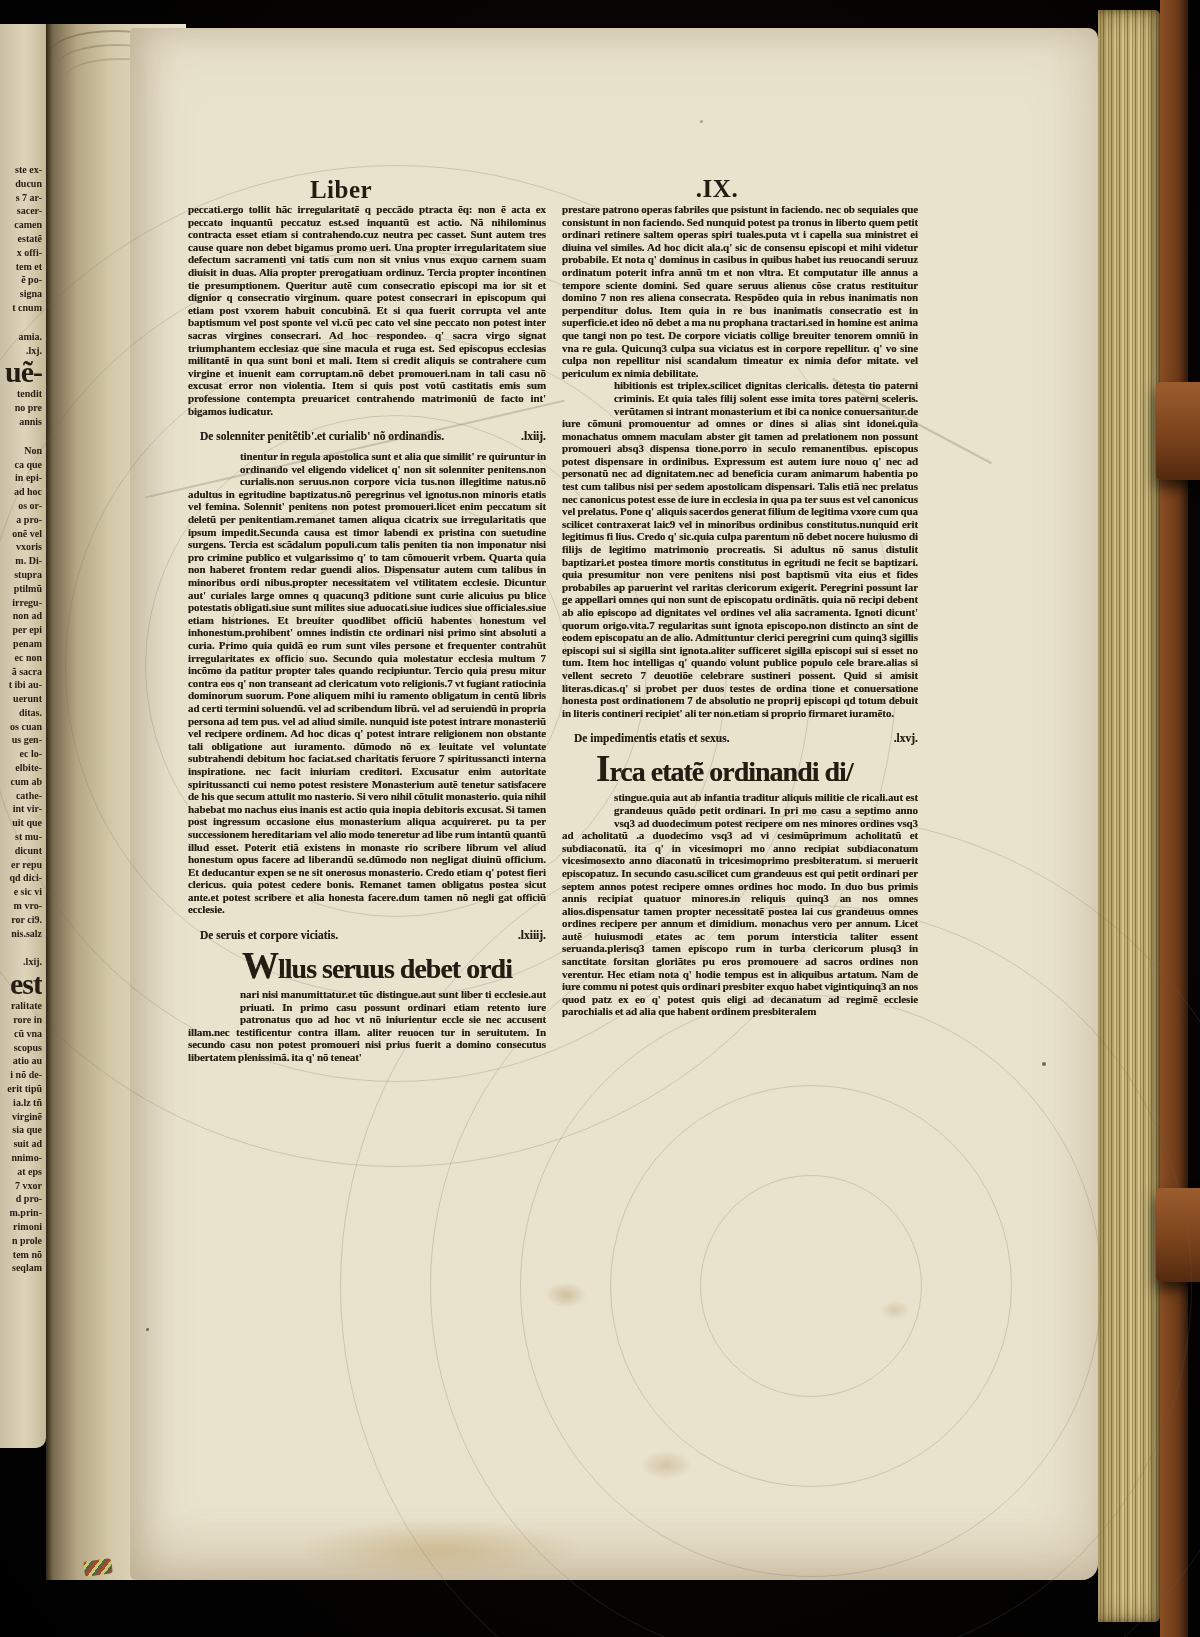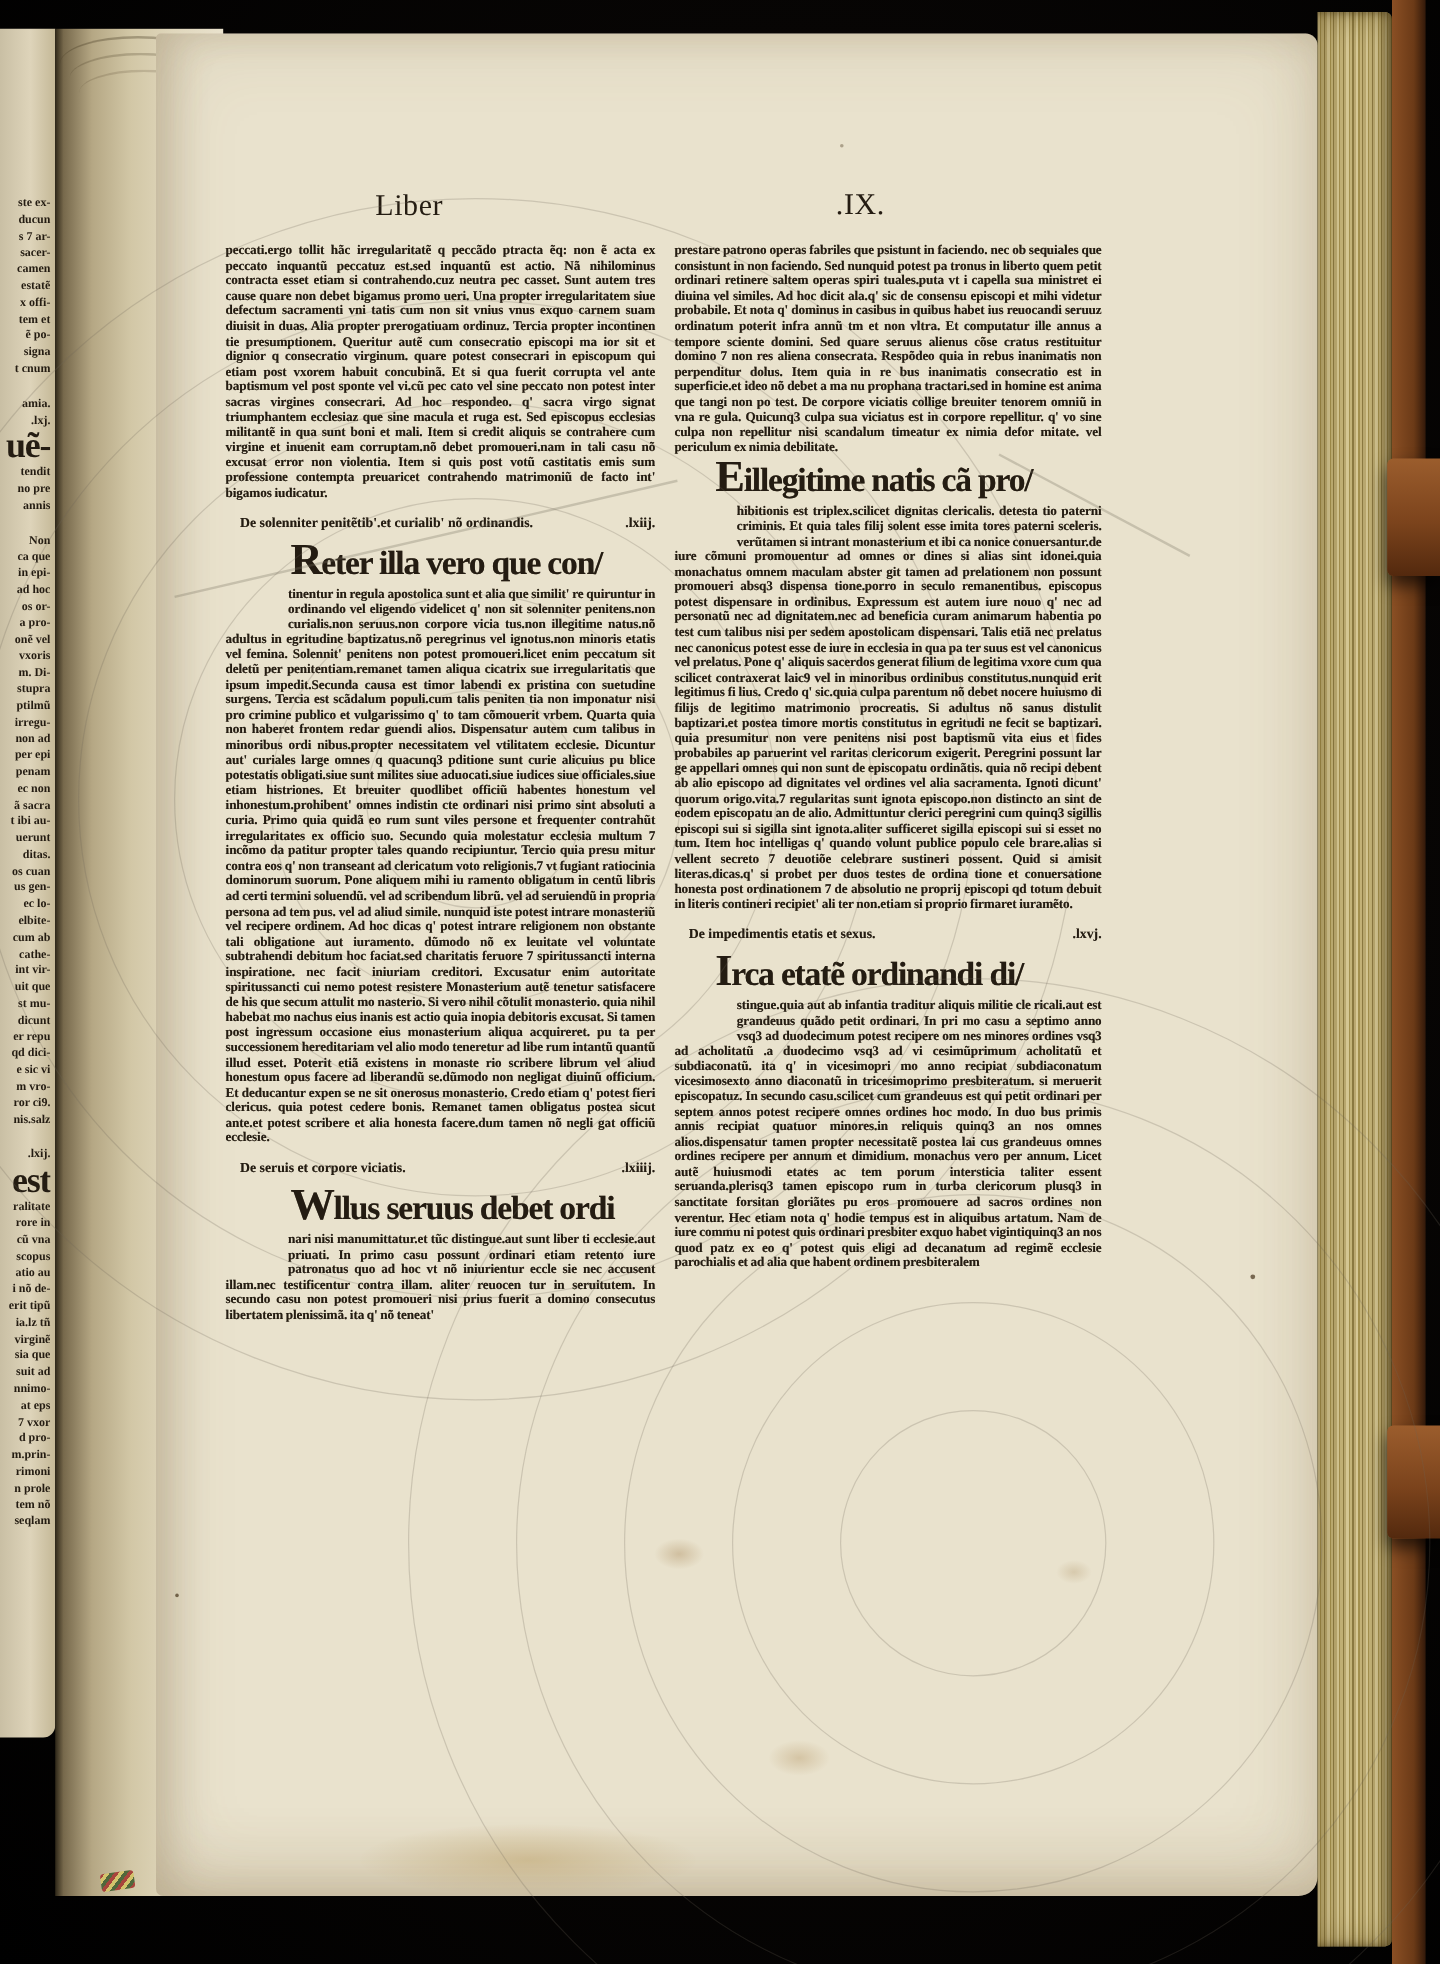--- a/index.html
+++ b/index.html
@@ -58,21 +58,21 @@
   .wa6{left:-105px;top:165px;width:1000px;height:1000px;}
   .wb1{left:700px;top:1175px;width:220px;height:220px;}
   .wb2{left:610px;top:1085px;width:400px;height:400px;}
   .wb3{left:520px;top:995px;width:580px;height:580px;}
   .wb4{left:430px;top:905px;width:760px;height:760px;}
   .wb5{left:340px;top:815px;width:940px;height:940px;}
   .scratch{position:absolute;height:2px;background:rgba(118,112,96,.30);pointer-events:none;}
   .scratch-a{left:140px;top:448px;width:430px;transform:rotate(-13deg);}
   .scratch-b{left:822px;top:420px;width:180px;transform:rotate(28deg);}
   
-  .rh{position:absolute;font-weight:normal;font-size:25px;color:var(--ink,#241c12);letter-spacing:.5px;}
+  .rh{position:absolute;font-weight:bold;font-size:25px;color:var(--ink,#241c12);letter-spacing:.5px;margin-top:18px;}
   .rh-left{left:281px;top:158px;width:120px;text-align:center;}
   .rh-right{left:677px;top:157px;width:80px;text-align:center;}
   
   .col{position:absolute;top:203px;color:var(--ink,#241c12);}
   #col-left{left:188px;width:358px;}
   #col-right{left:562px;width:356px;}
   .body{margin:0;font-size:11px;line-height:12.6px;text-align:justify;font-weight:bold;
         word-spacing:-0.4px;letter-spacing:-0.1px;text-shadow:0 0 .4px rgba(40,30,15,.55);}
   .indent-float{float:left;width:52px;height:26px;}
   .rubric{position:relative;margin:13px 0 7px 0;padding-left:12px;font-size:11.5px;font-weight:bold;
@@ -189,29 +189,27 @@
   <div class="board"></div>
   <div class="clasp clasp-top"></div>
   <div class="clasp clasp-bottom"></div>
 
   <div class="rh rh-left">Liber</div>
   <div class="rh rh-right">.IX.</div>
 
   <div class="col" id="col-left">
       <p class="body">peccati.ergo tollit hãc irregularitatẽ q peccãdo ptracta ẽq: non ẽ acta ex peccato inquantũ peccatuz est.sed inquantũ est actio. Nã nihilominus contracta esset etiam si contrahendo.cuz neutra pec casset. Sunt autem tres cause quare non debet bigamus promo ueri. Una propter irregularitatem siue defectum sacramenti vni tatis cum non sit vnius vnus exquo carnem suam diuisit in duas. Alia propter prerogatiuam ordinuz. Tercia propter incontinen tie presumptionem. Queritur autẽ cum consecratio episcopi ma ior sit et dignior q consecratio virginum. quare potest consecrari in episcopum qui etiam post vxorem habuit concubinã. Et si qua fuerit corrupta vel ante baptismum vel post sponte vel vi.cũ pec cato vel sine peccato non potest inter sacras virgines consecrari. Ad hoc respondeo. q' sacra virgo signat triumphantem ecclesiaz que sine macula et ruga est. Sed episcopus ecclesias militantẽ in qua sunt boni et mali. Item si credit aliquis se contrahere cum virgine et inuenit eam corruptam.nõ debet promoueri.nam in tali casu nõ excusat error non violentia. Item si quis post votũ castitatis emis sum professione contempta preuaricet contrahendo matrimoniũ de facto int' bigamos iudicatur.</p>
       <div class="rubric"><span class="rlabel">De solenniter penitẽtib'.et curialib' nõ ordinandis.</span><span class="rnum">.lxiij.</span></div>
-      <div class="heading">Reter illa vero que con/</div>
       <p class="body"><span class="indent-float"></span>tinentur in regula apostolica sunt et alia que similit' re quiruntur in ordinando vel eligendo videlicet q' non sit solenniter penitens.non curialis.non seruus.non corpore vicia tus.non illegitime natus.nõ adultus in egritudine baptizatus.nõ peregrinus vel ignotus.non minoris etatis vel femina. Solennit' penitens non potest promoueri.licet enim peccatum sit deletũ per penitentiam.remanet tamen aliqua cicatrix sue irregularitatis que ipsum impedit.Secunda causa est timor labendi ex pristina con suetudine surgens. Tercia est scãdalum populi.cum talis peniten tia non imponatur nisi pro crimine publico et vulgarissimo q' to tam cõmouerit vrbem. Quarta quia non haberet frontem redar guendi alios. Dispensatur autem cum talibus in minoribus ordi nibus.propter necessitatem vel vtilitatem ecclesie. Dicuntur aut' curiales large omnes q quacunq3 pditione sunt curie alicuius pu blice potestatis obligati.siue sunt milites siue aduocati.siue iudices siue officiales.siue etiam histriones. Et breuiter quodlibet officiũ habentes honestum vel inhonestum.prohibent' omnes indistin cte ordinari nisi primo sint absoluti a curia. Primo quia quidã eo rum sunt viles persone et frequenter contrahũt irregularitates ex officio suo. Secundo quia molestatur ecclesia multum 7 incõmo da patitur propter tales quando recipiuntur. Tercio quia presu mitur contra eos q' non transeant ad clericatum voto religionis.7 vt fugiant ratiocinia dominorum suorum. Pone aliquem mihi iu ramento obligatum in centũ libris ad certi termini soluendũ. vel ad scribendum librũ. vel ad seruiendũ in propria persona ad tem pus. vel ad aliud simile. nunquid iste potest intrare monasteriũ vel recipere ordinem. Ad hoc dicas q' potest intrare religionem non obstante tali obligatione aut iuramento. dũmodo nõ ex leuitate vel voluntate subtrahendi debitum hoc faciat.sed charitatis feruore 7 spiritussancti interna inspiratione. nec facit iniuriam creditori. Excusatur enim autoritate spiritussancti cui nemo potest resistere Monasterium autẽ tenetur satisfacere de his que secum attulit mo nasterio. Si vero nihil cõtulit monasterio. quia nihil habebat mo nachus eius inanis est actio quia inopia debitoris excusat. Si tamen post ingressum occasione eius monasterium aliqua acquireret. pu ta per successionem hereditariam vel alio modo teneretur ad libe rum intantũ quantũ illud esset. Poterit etiã existens in monaste rio scribere librum vel aliud honestum opus facere ad liberandũ se.dũmodo non negligat diuinũ officium. Et deducantur expen se ne sit onerosus monasterio. Credo etiam q' potest fieri clericus. quia potest cedere bonis. Remanet tamen obligatus postea sicut ante.et potest scribere et alia honesta facere.dum tamen nõ negli gat officiũ ecclesie.</p>
       <div class="rubric"><span class="rlabel">De seruis et corpore viciatis.</span><span class="rnum">.lxiiij.</span></div>
       <div class="heading">Wllus seruus debet ordi</div>
       <p class="body"><span class="indent-float"></span>nari nisi manumittatur.et tũc distingue.aut sunt liber ti ecclesie.aut priuati. In primo casu possunt ordinari etiam retento iure patronatus quo ad hoc vt nõ iniurientur eccle sie nec accusent illam.nec testificentur contra illam. aliter reuocen tur in seruitutem. In secundo casu non potest promoueri nisi prius fuerit a domino consecutus libertatem plenissimã. ita q' nõ teneat'</p>
     </div>
   <div class="col" id="col-right">
       <p class="body">prestare patrono operas fabriles que psistunt in faciendo. nec ob sequiales que consistunt in non faciendo. Sed nunquid potest pa tronus in liberto quem petit ordinari retinere saltem operas spiri tuales.puta vt i capella sua ministret ei diuina vel similes. Ad hoc dicit ala.q' sic de consensu episcopi et mihi videtur probabile. Et nota q' dominus in casibus in quibus habet ius reuocandi seruuz ordinatum poterit infra annũ tm et non vltra. Et computatur ille annus a tempore sciente domini. Sed quare seruus alienus cõse cratus restituitur domino 7 non res aliena consecrata. Respõdeo quia in rebus inanimatis non perpenditur dolus. Item quia in re bus inanimatis consecratio est in superficie.et ideo nõ debet a ma nu prophana tractari.sed in homine est anima que tangi non po test. De corpore viciatis collige breuiter tenorem omniũ in vna re gula. Quicunq3 culpa sua viciatus est in corpore repellitur. q' vo sine culpa non repellitur nisi scandalum timeatur ex nimia defor mitate. vel periculum ex nimia debilitate.</p>
-      <div class="heading">Eillegitime natis cã pro/</div>
       <p class="body"><span class="indent-float"></span>hibitionis est triplex.scilicet dignitas clericalis. detesta tio paterni criminis. Et quia tales filij solent esse imita tores paterni sceleris. verũtamen si intrant monasterium et ibi ca nonice conuersantur.de iure cõmuni promouentur ad omnes or dines si alias sint idonei.quia monachatus omnem maculam abster git tamen ad prelationem non possunt promoueri absq3 dispensa tione.porro in seculo remanentibus. episcopus potest dispensare in ordinibus. Expressum est autem iure nouo q' nec ad personatũ nec ad dignitatem.nec ad beneficia curam animarum habentia po test cum talibus nisi per sedem apostolicam dispensari. Talis etiã nec prelatus nec canonicus potest esse de iure in ecclesia in qua pa ter suus est vel canonicus vel prelatus. Pone q' aliquis sacerdos generat filium de legitima vxore cum qua scilicet contraxerat laic9 vel in minoribus ordinibus constitutus.nunquid erit legitimus fi lius. Credo q' sic.quia culpa parentum nõ debet nocere huiusmo di filijs de legitimo matrimonio procreatis. Si adultus nõ sanus distulit baptizari.et postea timore mortis constitutus in egritudi ne fecit se baptizari. quia presumitur non vere penitens nisi post baptismũ vita eius et fides probabiles ap paruerint vel raritas clericorum exigerit. Peregrini possunt lar ge appellari omnes qui non sunt de episcopatu ordinãtis. quia nõ recipi debent ab alio episcopo ad dignitates vel ordines vel alia sacramenta. Ignoti dicunt' quorum origo.vita.7 regularitas sunt ignota episcopo.non distincto an sint de eodem episcopatu an de alio. Admittuntur clerici peregrini cum quinq3 sigillis episcopi sui si sigilla sint ignota.aliter sufficeret sigilla episcopi sui si esset no tum. Item hoc intelligas q' quando volunt publice populo cele brare.alias si vellent secreto 7 deuotiõe celebrare sustineri possent. Quid si amisit literas.dicas.q' si probet per duos testes de ordina tione et conuersatione honesta post ordinationem 7 de absolutio ne proprij episcopi qd totum debuit in literis contineri recipiet' ali ter non.etiam si proprio firmaret iuramẽto.</p>
       <div class="rubric"><span class="rlabel">De impedimentis etatis et sexus.</span><span class="rnum">.lxvj.</span></div>
       <div class="heading">Irca etatẽ ordinandi di/</div>
       <p class="body"><span class="indent-float"></span>stingue.quia aut ab infantia traditur aliquis militie cle ricali.aut est grandeuus quãdo petit ordinari. In pri mo casu a septimo anno vsq3 ad duodecimum potest recipere om nes minores ordines vsq3 ad acholitatũ .a duodecimo vsq3 ad vi cesimũprimum acholitatũ et subdiaconatũ. ita q' in vicesimopri mo anno recipiat subdiaconatum vicesimosexto anno diaconatũ in tricesimoprimo presbiteratum. si meruerit episcopatuz. In secundo casu.scilicet cum grandeuus est qui petit ordinari per septem annos potest recipere omnes ordines hoc modo. In duo bus primis annis recipiat quatuor minores.in reliquis quinq3 an nos omnes alios.dispensatur tamen propter necessitatẽ postea lai cus grandeuus omnes ordines recipere per annum et dimidium. monachus vero per annum. Licet autẽ huiusmodi etates ac tem porum intersticia taliter essent seruanda.plerisq3 tamen episcopo rum in turba clericorum plusq3 in sanctitate forsitan gloriãtes pu eros promouere ad sacros ordines non verentur. Hec etiam nota q' hodie tempus est in aliquibus artatum. Nam de iure commu ni potest quis ordinari presbiter exquo habet vigintiquinq3 an nos quod patz ex eo q' potest quis eligi ad decanatum ad regimẽ ecclesie parochialis et ad alia que habent ordinem presbiteralem</p>
     </div>
 
   <div class="wm wa1"></div>
   <div class="wm wa2"></div>
   <div class="wm wa3"></div>
   <div class="wm wa4"></div>

